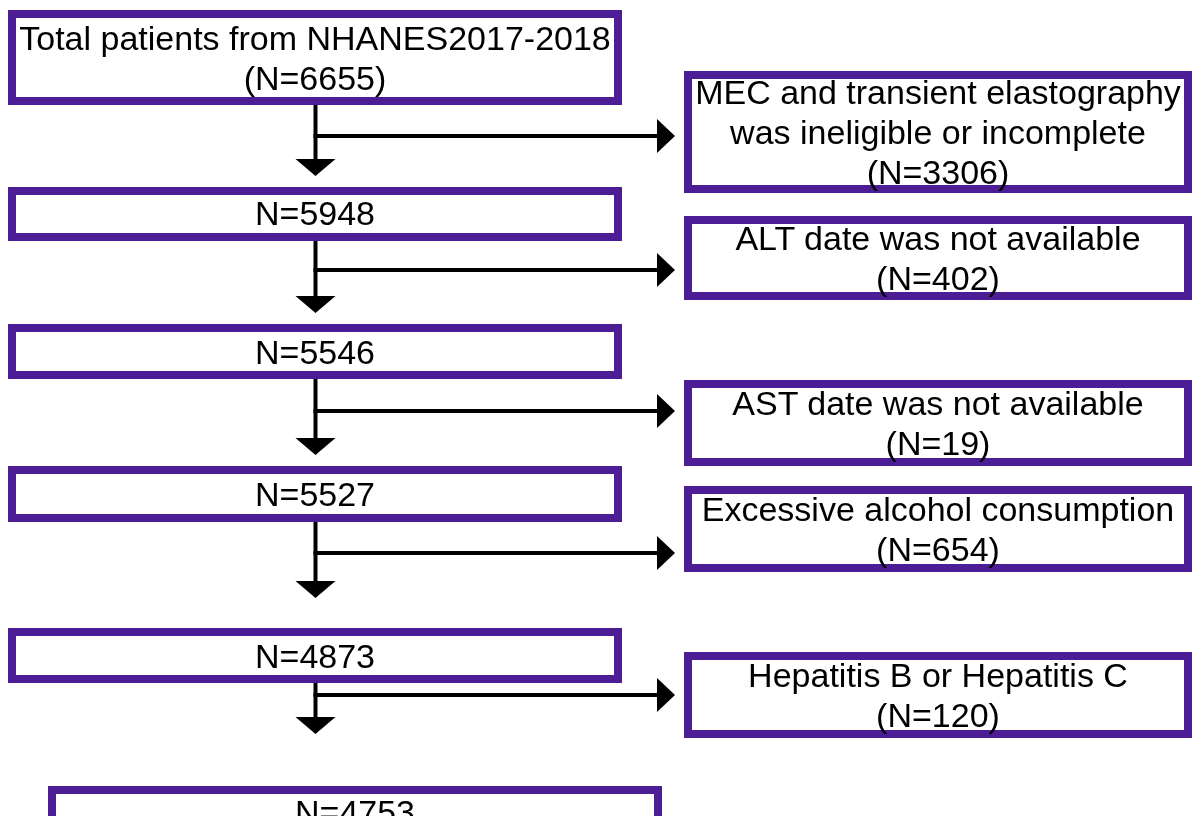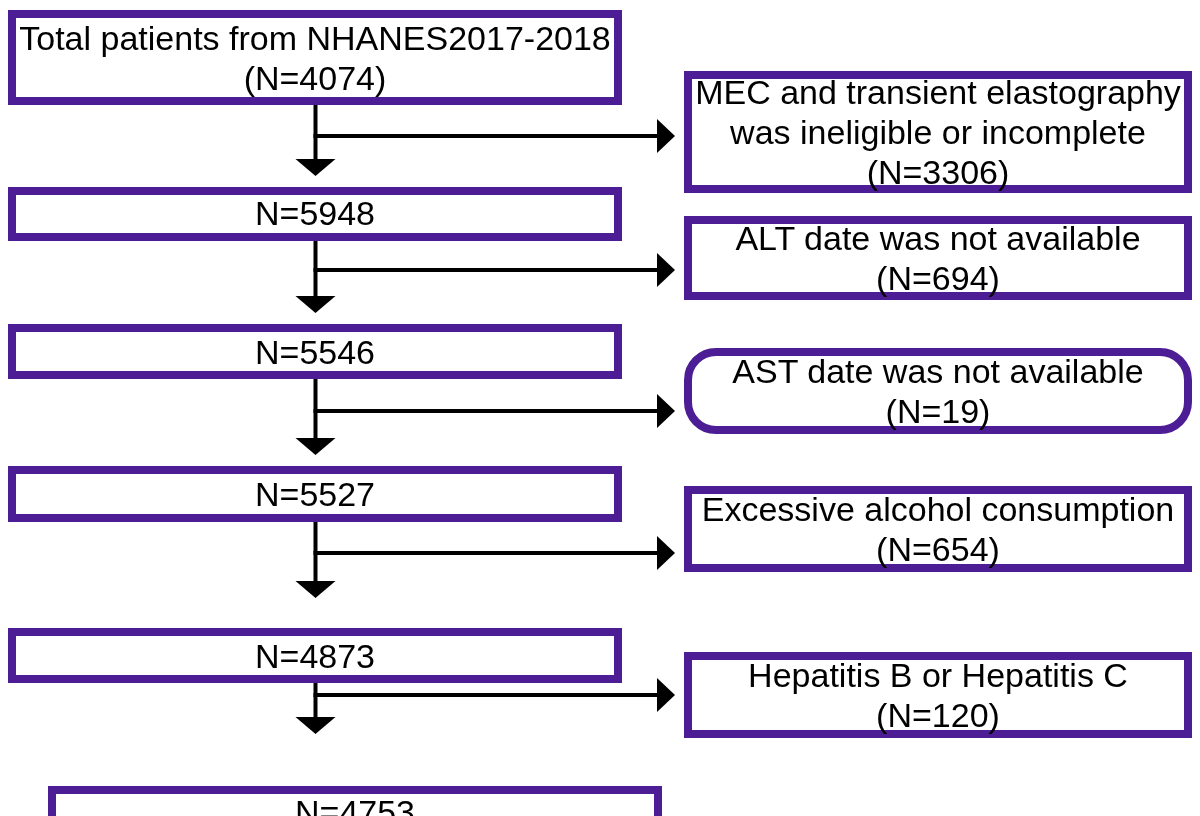--- a/index.html
+++ b/index.html
@@ -66,21 +66,21 @@
     <line x1="313.5" y1="411" x2="659" y2="411" stroke="#000" stroke-width="4"></line>
     <polygon points="657,394 657,428 675,411" fill="#000"></polygon>
     <line x1="313.5" y1="553" x2="659" y2="553" stroke="#000" stroke-width="4"></line>
     <polygon points="657,536 657,570 675,553" fill="#000"></polygon>
     <line x1="313.5" y1="695" x2="659" y2="695" stroke="#000" stroke-width="4"></line>
     <polygon points="657,678 657,712 675,695" fill="#000"></polygon>
   </svg>
 
   <div class="box main" style="top:10px; height:95px;">
     <div class="box-line">Total patients from NHANES2017-2018</div>
-    <div class="box-line">(N=4074)</div>
+    <div class="box-line">(N=6655)</div>
   </div>
 
   <div class="box main" style="top:187px; height:54px;justify-content:flex-end;">
     <div class="box-line">N=5948</div>
   </div>
 
   <div class="box main" style="top:324px; height:55px;">
     <div class="box-line">N=5546</div>
   </div>
 
@@ -97,24 +97,24 @@
   </div>
 
   <div class="box excl" style="top:71px; height:122px;">
     <div class="box-line">MEC and transient elastography</div>
     <div class="box-line">was ineligible or incomplete</div>
     <div class="box-line">(N=3306)</div>
   </div>
 
   <div class="box excl" style="top:216px; height:84px;">
     <div class="box-line">ALT date was not available</div>
-    <div class="box-line">(N=694)</div>
+    <div class="box-line">(N=402)</div>
   </div>
 
-  <div class="box excl" style="top:348px; height:86px;border-radius:32px;">
+  <div class="box excl" style="top:380px; height:86px;">
     <div class="box-line">AST date was not available</div>
     <div class="box-line">(N=19)</div>
   </div>
 
   <div class="box excl" style="top:486px; height:86px;">
     <div class="box-line">Excessive alcohol consumption</div>
     <div class="box-line">(N=654)</div>
   </div>
 
   <div class="box excl" style="top:652px; height:86px;">

